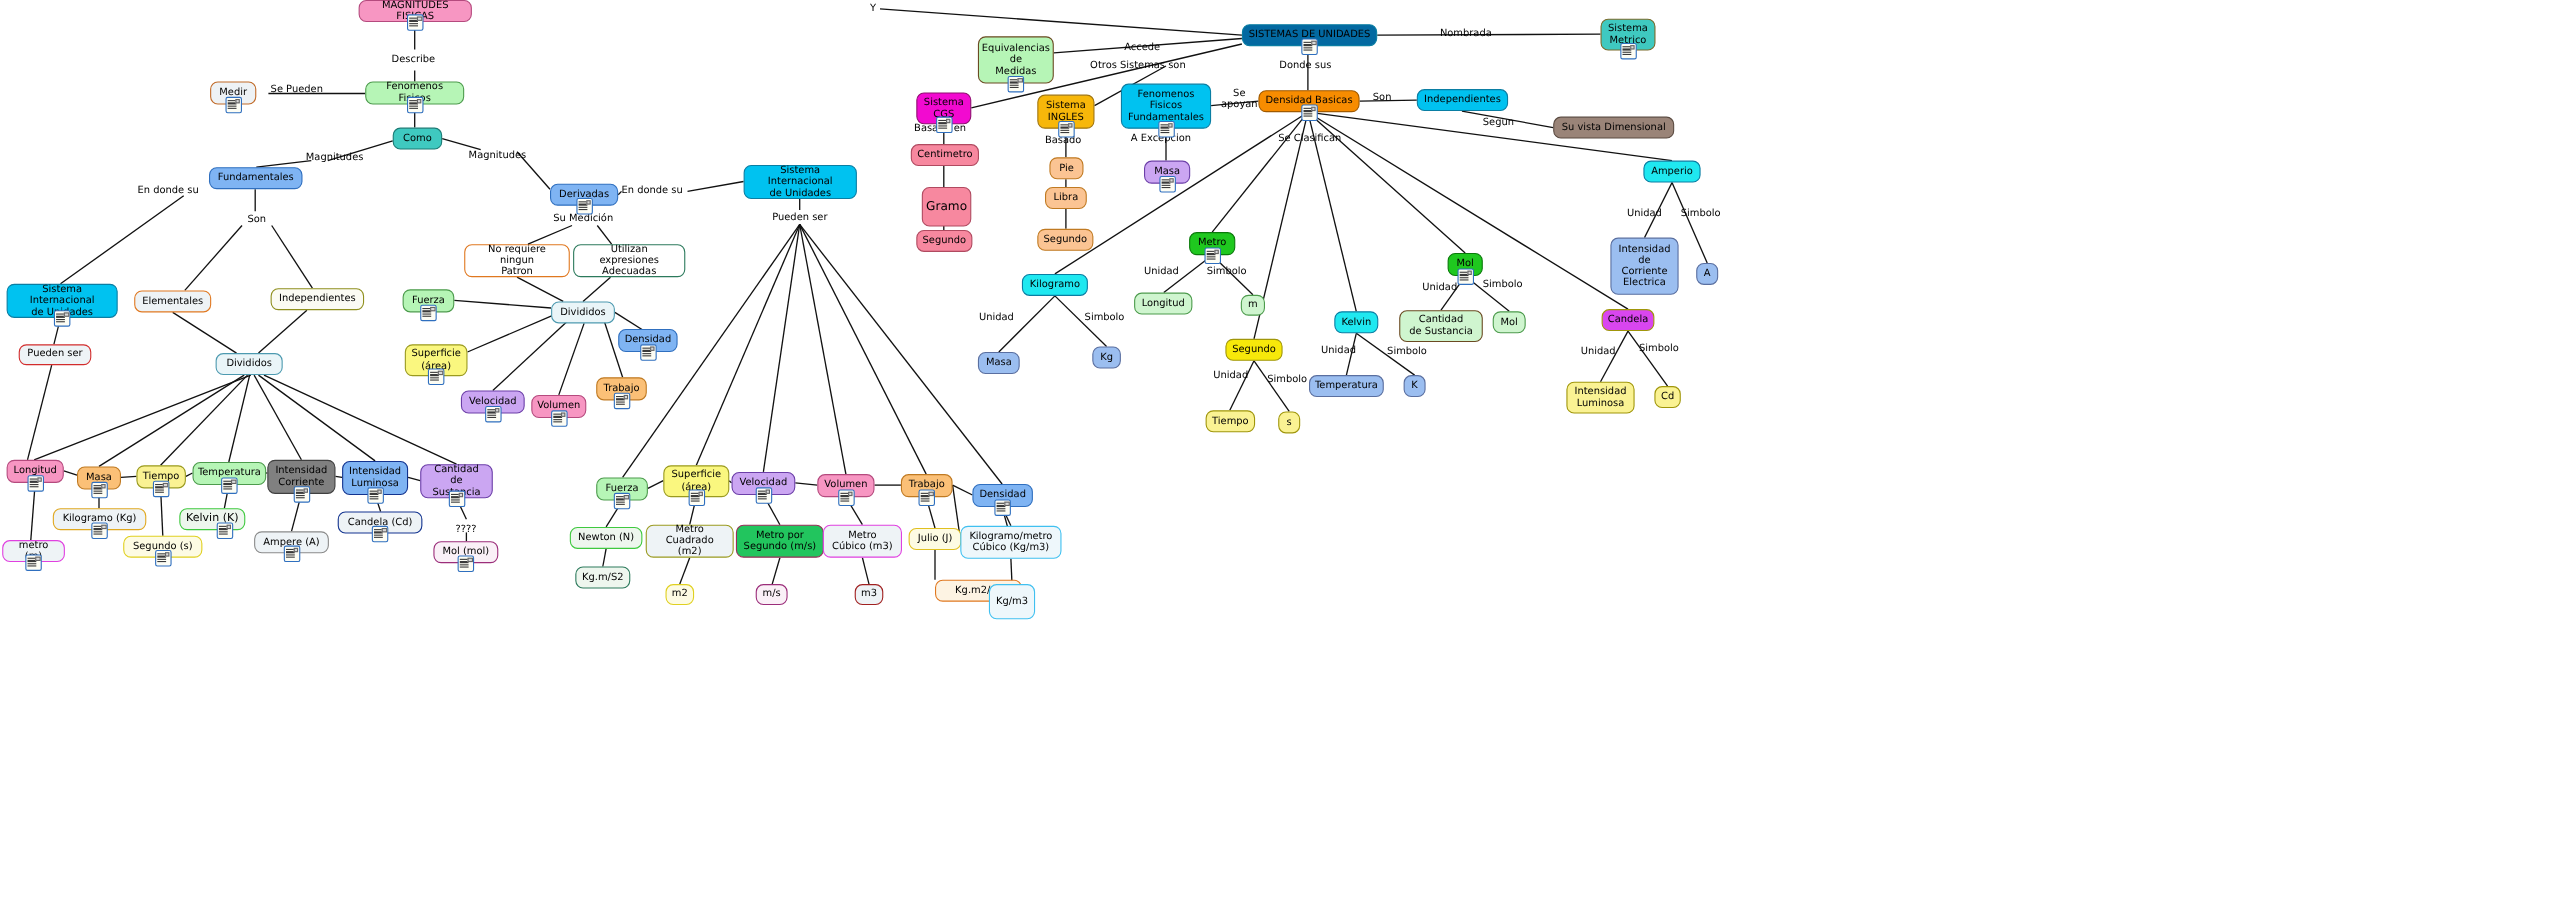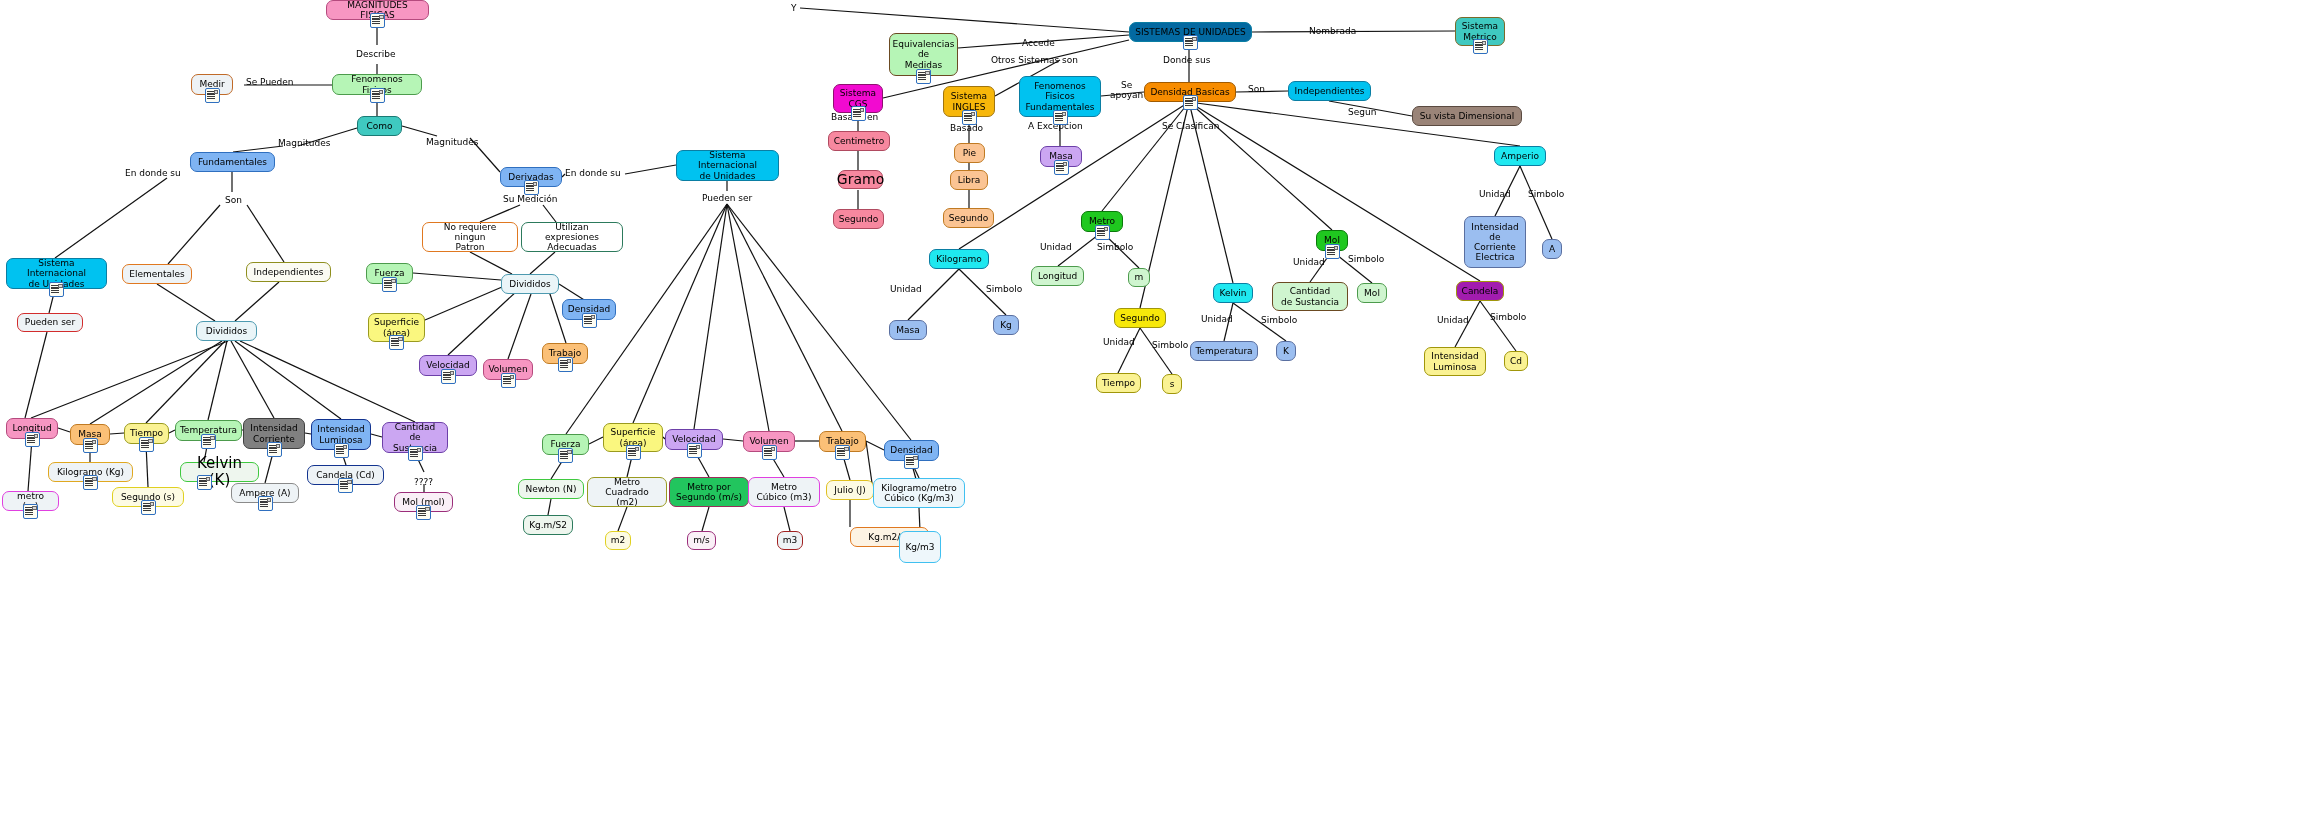--- a/index.html
+++ b/index.html
@@ -339,21 +339,21 @@
       <b></b>
     </div>
     <div class="node" style="left: 48px; top: 462px; width: 85px; height: 20px; background: rgb(238, 243, 246); border-color: rgb(224, 168, 32); font-size: 9px;">Kilogramo (Kg)</div>
     <div class="ico" style="left: 83px; top: 475px;">
       <i></i>
       <i></i>
       <i></i>
       <i></i>
       <b></b>
     </div>
-    <div class="node" style="left: 180px; top: 462px; width: 79px; height: 20px; background: rgb(238, 246, 238); border-color: rgb(63, 201, 63); font-size: 15px;">Kelvin (K)</div>
+    <div class="node" style="left: 163px; top: 462px; width: 60px; height: 20px; background: rgb(238, 246, 238); border-color: rgb(63, 201, 63); font-size: 10px;">Kelvin (K)</div>
     <div class="ico" style="left: 196.5px; top: 475px;">
       <i></i>
       <i></i>
       <i></i>
       <i></i>
       <b></b>
     </div>
     <div class="node" style="left: 307px; top: 465px; width: 77px; height: 20px; background: rgb(238, 243, 246); border-color: rgb(18, 51, 143); font-size: 9px;">Candela (Cd)</div>
     <div class="ico" style="left: 338px; top: 478px;">
       <i></i>
@@ -518,21 +518,21 @@
     <div class="ico" style="left: 1472.5px; top: 39px;">
       <i></i>
       <i></i>
       <i></i>
       <i></i>
       <b></b>
     </div>
     <div class="node" style="left: 1288px; top: 81px; width: 83px; height: 20px; background: rgb(0, 194, 240); border-color: rgb(10, 126, 163); font-size: 9px;">Independientes</div>
     <div class="node" style="left: 1412px; top: 106px; width: 110px; height: 20px; background: rgb(154, 132, 120); border-color: rgb(90, 74, 64); font-size: 9px;">Su vista Dimensional</div>
     <div class="node" style="left: 828px; top: 131px; width: 62px; height: 20px; background: rgb(247, 136, 159); border-color: rgb(176, 74, 96); font-size: 9px;">Centimetro</div>
-    <div class="node" style="left: 838px; top: 170px; width: 45px; height: 19px; background: rgb(247, 136, 159); border-color: rgb(176, 74, 96); font-size: 14px;">Gramo</div>
+    <div class="node" style="left: 838px; top: 170px; width: 45px; height: 36px; background: rgb(247, 136, 159); border-color: rgb(176, 74, 96); font-size: 11px;">Gramo</div>
     <div class="node" style="left: 833px; top: 209px; width: 51px; height: 20px; background: rgb(247, 136, 159); border-color: rgb(176, 74, 96); font-size: 9px;">Segundo</div>
     <div class="node" style="left: 954px; top: 143px; width: 31px; height: 20px; background: rgb(251, 196, 147); border-color: rgb(192, 122, 34); font-size: 9px;">Pie</div>
     <div class="node" style="left: 950px; top: 170px; width: 38px; height: 20px; background: rgb(251, 196, 147); border-color: rgb(192, 122, 34); font-size: 9px;">Libra</div>
     <div class="node" style="left: 943px; top: 208px; width: 51px; height: 20px; background: rgb(251, 196, 147); border-color: rgb(192, 122, 34); font-size: 9px;">Segundo</div>
     <div class="node" style="left: 1040px; top: 146px; width: 42px; height: 21px; background: rgb(203, 166, 242); border-color: rgb(108, 63, 168); font-size: 9px;">Masa</div>
     <div class="ico" style="left: 1053.5px; top: 160px;">
       <i></i>
       <i></i>
       <i></i>
       <i></i>
@@ -550,21 +550,21 @@
     <div class="node" style="left: 1114px; top: 308px; width: 52px; height: 20px; background: rgb(247, 232, 10); border-color: rgb(160, 150, 10); font-size: 9px;">Segundo</div>
     <div class="node" style="left: 1213px; top: 283px; width: 40px; height: 20px; background: rgb(31, 232, 240); border-color: rgb(10, 126, 163); font-size: 9px;">Kelvin</div>
     <div class="node" style="left: 1316px; top: 230px; width: 32px; height: 21px; background: rgb(31, 200, 31); border-color: rgb(10, 122, 10); font-size: 9px;">Mol</div>
     <div class="ico" style="left: 1324.5px; top: 244px;">
       <i></i>
       <i></i>
       <i></i>
       <i></i>
       <b></b>
     </div>
-    <div class="node" style="left: 1456px; top: 281px; width: 48px; height: 20px; background: #a21caf; border-color: rgb(160, 150, 10); font-size: 9px;">Candela</div>
+    <div class="node" style="left: 1456px; top: 281px; width: 48px; height: 20px; background: #d946ef; border-color: rgb(160, 150, 10); font-size: 9px;">Candela</div>
     <div class="node" style="left: 1494px; top: 146px; width: 52px; height: 20px; background: rgb(31, 232, 240); border-color: rgb(10, 126, 163); font-size: 9px;">Amperio</div>
     <div class="node" style="left: 889px; top: 320px; width: 38px; height: 20px; background: rgb(155, 190, 240); border-color: rgb(90, 111, 160); font-size: 9px;">Masa</div>
     <div class="node" style="left: 993px; top: 315px; width: 26px; height: 20px; background: rgb(155, 190, 240); border-color: rgb(90, 111, 160); font-size: 9px;">Kg</div>
     <div class="node" style="left: 1031px; top: 266px; width: 53px; height: 20px; background: rgb(207, 245, 207); border-color: rgb(76, 155, 76); font-size: 9px;">Longitud</div>
     <div class="node" style="left: 1128px; top: 268px; width: 22px; height: 19px; background: rgb(207, 245, 207); border-color: rgb(76, 155, 76); font-size: 9px;">m</div>
     <div class="node" style="left: 1096px; top: 373px; width: 45px; height: 20px; background: rgb(250, 242, 147); border-color: rgb(160, 150, 10); font-size: 9px;">Tiempo</div>
     <div class="node" style="left: 1162px; top: 374px; width: 20px; height: 20px; background: rgb(250, 242, 147); border-color: rgb(160, 150, 10); font-size: 9px;">s</div>
     <div class="node" style="left: 1190px; top: 341px; width: 68px; height: 20px; background: rgb(155, 190, 240); border-color: rgb(90, 111, 160); font-size: 9px;">Temperatura</div>
     <div class="node" style="left: 1276px; top: 341px; width: 20px; height: 20px; background: rgb(155, 190, 240); border-color: rgb(90, 111, 160); font-size: 9px;">K</div>
     <div class="node" style="left: 1272px; top: 282px; width: 76px; height: 29px; background: rgb(207, 245, 207); border-color: rgb(107, 74, 34); font-size: 9px;">Cantidad

